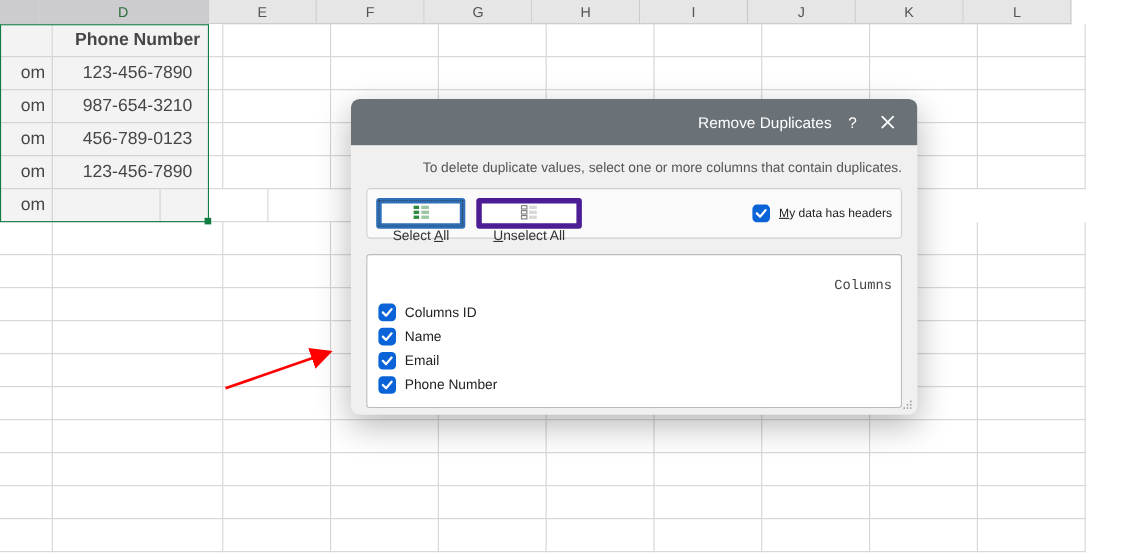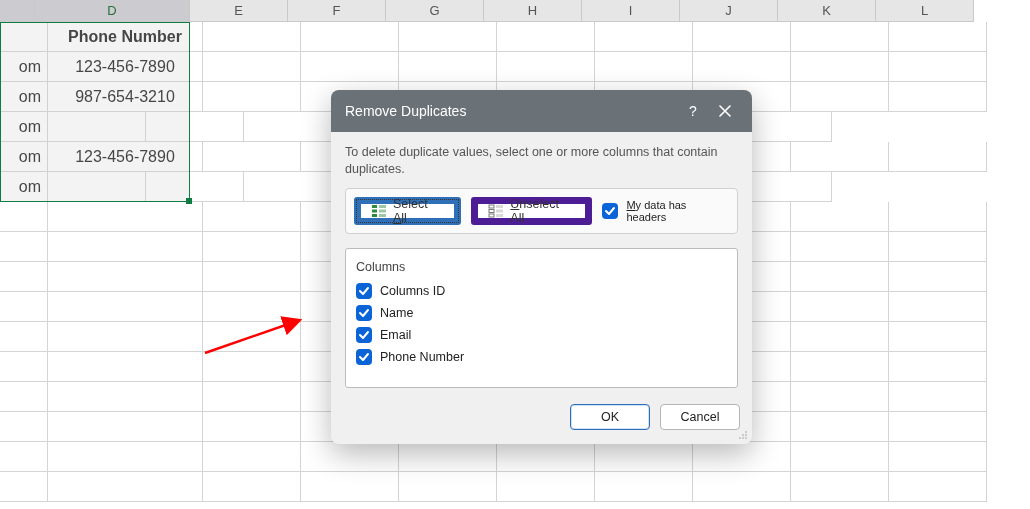--- a/index.html
+++ b/index.html
@@ -95,27 +95,28 @@
   .arrow {
     position: absolute;
     left: 200px; top: 315px;
     width: 110px; height: 40px;
     pointer-events: none;
   }
 
   
   .dialog-shadow {
     position: absolute;
-    left: 331px;
+    left: 319px;
     top: 90px;
-    width: 421px;
+    width: 515px;
     border-radius: 8px;
     box-shadow: 0 10px 30px rgba(0,0,0,0.28);
     background: #f0f0f0;
     overflow: hidden;
+    text-align: right;
   }
   .dlg-titlebar {
     background: #6b7277;
     color: #fff;
     height: 42px;
     display: flex;
     align-items: center;
     padding: 0 14px;
     font-size: 14px;
   }
@@ -143,29 +144,30 @@
     background: #fafafa;
     padding: 8px;
     display: flex;
     align-items: center;
     gap: 10px;
     margin-bottom: 14px;
   }
   .btn-small {
     height: 28px;
     padding: 0 10px;
-    border: 7px solid #4c1d95;
+    border: 5px solid #4c1d95;
     border-radius: 3px;
     background: #fff;
     display: inline-flex;
     align-items: center;
     gap: 6px;
     font-size: 12.5px;
     color: #333;
     cursor: default;
+    flex-direction: column;
   }
   .btn-small.focus {
     outline: 1px dotted #333;
     outline-offset: -3px;
     border-color: #2e6fb7;
   }
   .btn-small .u { text-decoration: underline; }
   .chk-wrap {
     display: inline-flex;
     align-items: center;
@@ -186,21 +188,22 @@
   .cols-box {
     border: 1px solid #bcbcbc;
     border-radius: 3px;
     background: #fff;
     padding: 6px 8px 8px 8px;
     height: 140px;
   }
   .cols-box .legend {
     font-size: 12.5px;
     color: #444;
-    margin: 5px 0 6px 2px;
+    margin: 15px 0 6px 2px;
+    font-family: Liberation Mono, monospace;
   }
   .col-item {
     display: flex;
     align-items: center;
     gap: 8px;
     padding: 3px 2px;
     font-size: 12.5px;
   }
 
   .dlg-foot {
@@ -280,20 +283,21 @@
         <div class="cell"></div>
         <div class="cell"></div>
         <div class="cell"></div>
         <div class="cell"></div>
         <div class="cell"></div>
         <div class="cell"></div>
         <div class="cell"></div>
     </div>
     <div class="row">
       <div class="cell partial" style="font-size:16px;">om</div>
+      <div class="cell wide-d" style="font-size:16px;">456-789-0123</div>
       <div class="cell"></div>
         <div class="cell"></div>
         <div class="cell"></div>
         <div class="cell"></div>
         <div class="cell"></div>
         <div class="cell"></div>
         <div class="cell"></div>
         <div class="cell"></div>
     </div>
     <div class="row">
@@ -539,24 +543,20 @@
         <span class="chk">
             <svg width="12" height="12" viewBox="0 0 12 12">
               <path d="M2 6 L5 9 L10 3" stroke="#fff" stroke-width="2" fill="none" stroke-linecap="round" stroke-linejoin="round"></path>
             </svg>
           </span>
         <span>Phone Number</span>
       </div>
     </div>
   </div>
 
-  <div class="dlg-foot">
-    <div class="btn-foot primary">OK</div>
-    <div class="btn-foot">Cancel</div>
-  </div>
 
   <svg class="resize-grip" viewBox="0 0 10 10">
     <circle cx="8" cy="2" r="0.8" fill="#999"></circle>
       <circle cx="8" cy="5" r="0.8" fill="#999"></circle>
       <circle cx="8" cy="8" r="0.8" fill="#999"></circle>
     <circle cx="5" cy="5" r="0.8" fill="#999"></circle>
       <circle cx="5" cy="8" r="0.8" fill="#999"></circle>
     <circle cx="2" cy="8" r="0.8" fill="#999"></circle>
   </svg>
 </div>

